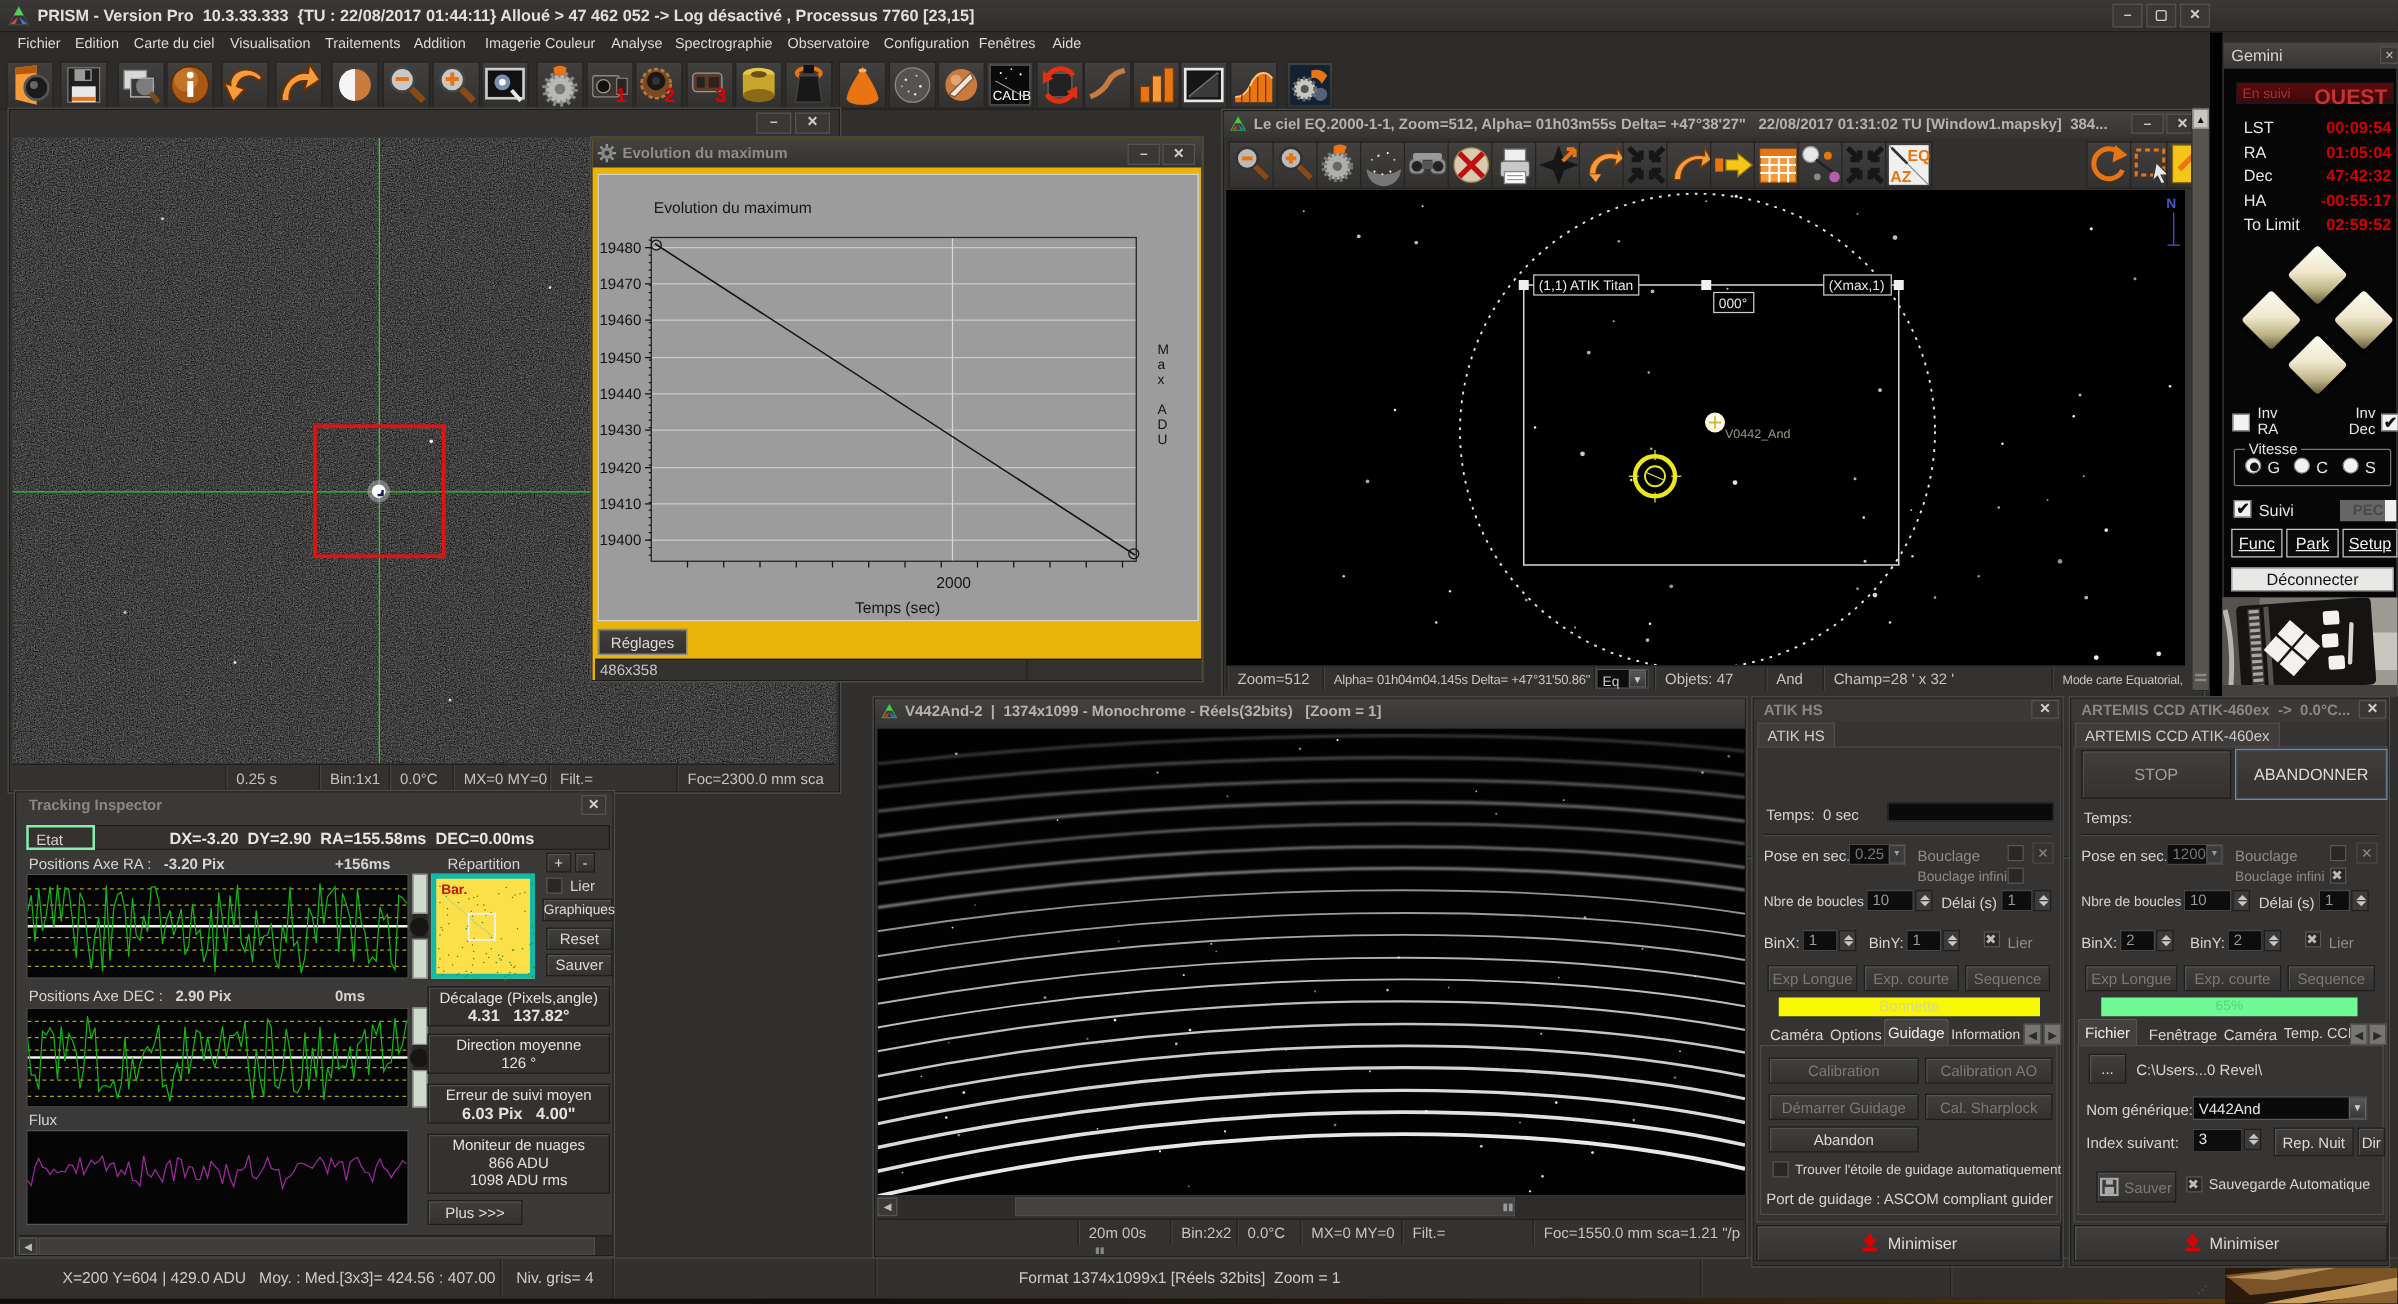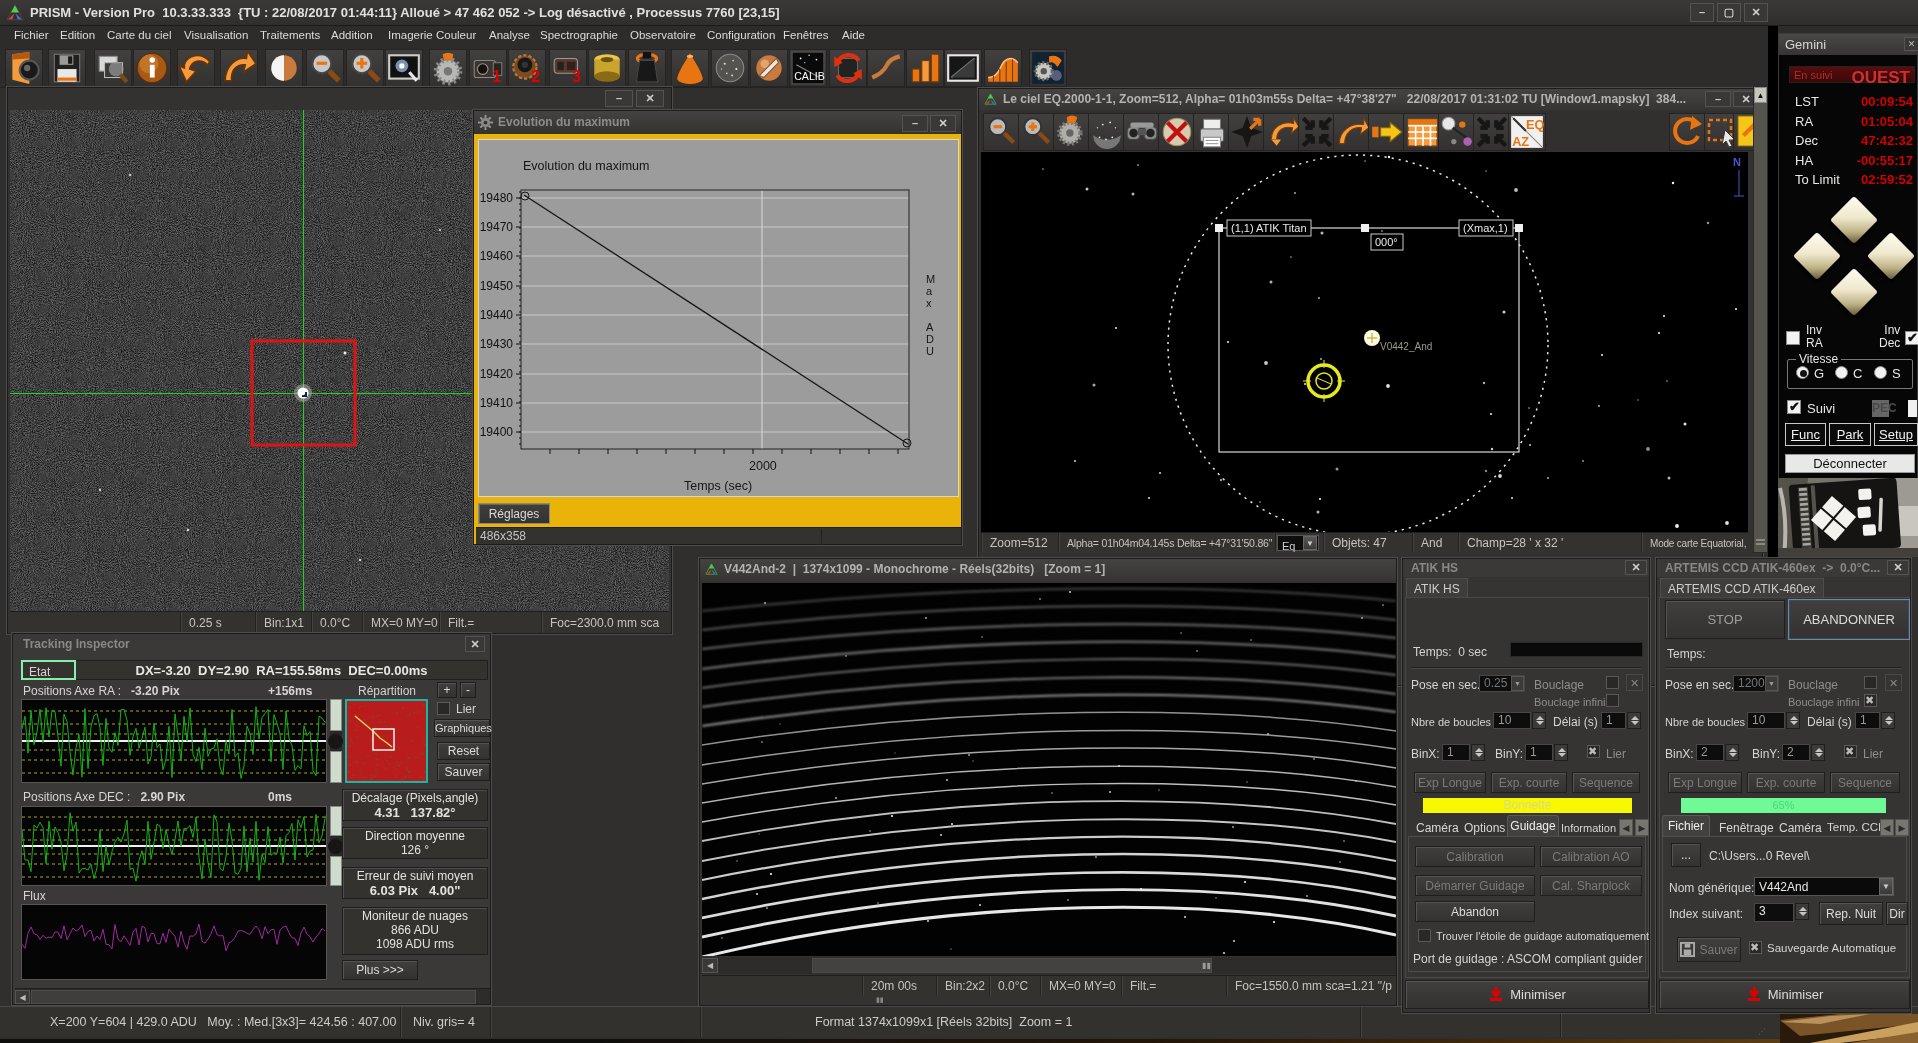--- a/index.html
+++ b/index.html
@@ -340,21 +340,21 @@
         <line x1="0" y1="60" x2="306" y2="60" stroke="#a8a816" stroke-width="1" stroke-dasharray="3 3"></line>
         <line x1="0" y1="73" x2="306" y2="73" stroke="#a8a816" stroke-width="1" stroke-dasharray="3 3"></line>
         <line x1="0" y1="41" x2="306" y2="41" stroke="#f0f0f0" stroke-width="2"></line>
         <polyline points="0,29.0 3,16.2 6,53.2 9,10.4 12,44.7 15,32.1 18,9.3 21,42.5 24,7.8 27,37.1 30,10.2 33,11.7 36,36.4 39,66.2 42,14.2 45,21.5 48,51.4 51,75.1 54,47.7 57,34.4 60,77.2 63,8.5 66,68.5 69,26.4 72,15.7 75,13.7 78,27.8 81,65.4 84,18.4 87,48.0 90,52.3 93,32.6 96,45.5 99,9.7 102,9.4 105,20.3 108,55.3 111,36.6 114,28.3 117,48.3 120,38.5 123,27.2 126,63.8 129,56.7 132,23.1 135,47.5 138,43.9 141,69.7 144,59.0 147,26.3 150,77.5 153,13.8 156,35.9 159,61.0 162,16.3 165,41.2 168,7.9 171,54.4 174,61.6 177,47.4 180,69.8 183,28.2 186,56.4 189,49.0 192,47.9 195,38.8 198,67.1 201,74.9 204,40.1 207,54.1 210,9.5 213,56.9 216,52.9 219,78.4 222,65.8 225,26.1 228,33.6 231,54.5 234,6.7 237,39.2 240,17.5 243,13.7 246,9.4 249,61.8 252,14.6 255,23.3 258,33.9 261,69.5 264,11.0 267,38.2 270,45.7 273,70.3 276,65.6 279,68.9 282,25.6 285,35.7 288,31.6 291,70.4 294,75.8 297,16.2 300,18.1 303,22.2 306,22.3" fill="none" stroke="#15b515" stroke-width="1"></polyline>
       </svg></div>
 <div class="abs" style="left:317px;top:65px;width:12px;height:84px;background:#2a2827">
       <div class="abs" style="left:0;top:0;width:12px;height:32px;background:#cfdccc;border:1px solid #888"></div>
       <div class="abs" style="left:-2px;top:35px;width:15px;height:15px;background:#181614;border-radius:50%"></div>
       <div class="abs" style="left:0;top:52px;width:12px;height:32px;background:#cfdccc;border:1px solid #888"></div>
     </div>
-<div class="abs" style="left:332px;top:65px;width:83px;height:84px;background:#b91c1c;border:2px solid #14b8a6">
+<div class="abs" style="left:332px;top:65px;width:83px;height:84px;background:#fde047;border:4px solid #14b8a6">
 <svg width="81" height="82">
         <circle cx="50" cy="61" r="0.6" fill="#2e8a2e"></circle>
         <circle cx="63" cy="76" r="0.6" fill="#2e8a2e"></circle>
         <circle cx="59" cy="75" r="0.6" fill="#2e8a2e"></circle>
         <circle cx="4" cy="39" r="0.6" fill="#2e8a2e"></circle>
         <circle cx="75" cy="53" r="0.6" fill="#2e8a2e"></circle>
         <circle cx="71" cy="11" r="0.6" fill="#2e8a2e"></circle>
         <circle cx="38" cy="21" r="0.6" fill="#2e8a2e"></circle>
         <circle cx="44" cy="47" r="0.6" fill="#2e8a2e"></circle>
         <circle cx="3" cy="19" r="0.6" fill="#2e8a2e"></circle>
@@ -902,21 +902,21 @@
       <span style="position:absolute;left:8px;top:6px;width:13px;height:13px;border-radius:50%;background:#f2f2f2;border:1px solid #888"></span>
       <span style="position:absolute;left:12px;top:10px;width:7px;height:7px;border-radius:50%;background:#111"></span>
       <span style="position:absolute;left:26px;top:6px;font-size:13px;color:#e8e6e4">G</span>
       <span style="position:absolute;left:47px;top:6px;width:13px;height:13px;border-radius:50%;background:#f2f2f2;border:1px solid #888"></span>
       <span style="position:absolute;left:65px;top:6px;font-size:13px;color:#e8e6e4">C</span>
       <span style="position:absolute;left:86px;top:6px;width:13px;height:13px;border-radius:50%;background:#f2f2f2;border:1px solid #888"></span>
       <span style="position:absolute;left:104px;top:6px;font-size:13px;color:#e8e6e4">S</span>
     </div>
 <div class="cbw chk" style="left:8px;top:366px"></div>
 <div class="abs" style="left:28px;top:367px;font-size:13px;color:#e8e6e4">Suivi</div>
-<div class="abs" style="left:93px;top:366px;width:17px;height:17px;background:#666;border:none;color:#4a4a4a;font-weight:bold;font-size:12px;text-align:center;line-height:16px">PEC</div>
+<div class="abs" style="left:93px;top:366px;width:45px;height:17px;background:#666;border:none;color:#4a4a4a;font-weight:bold;font-size:12px;text-align:center;line-height:16px">PEC</div>
 <div class="abs" style="left:129px;top:366px;width:9px;height:17px;background:#f0f0f0;border:none"></div>
 <div class="abs" style="left:6px;top:389px;width:41px;height:23px;background:#0a0a0a;border:1px solid #c8c8c8;color:#f0f0f0;font-size:13px;text-align:center;line-height:22px;text-decoration:underline">Func</div>
 <div class="abs" style="left:50px;top:389px;width:42px;height:23px;background:#0a0a0a;border:1px solid #c8c8c8;color:#f0f0f0;font-size:13px;text-align:center;line-height:22px;text-decoration:underline">Park</div>
 <div class="abs" style="left:95px;top:389px;width:44px;height:23px;background:#0a0a0a;border:1px solid #c8c8c8;color:#f0f0f0;font-size:13px;text-align:center;line-height:22px;text-decoration:underline">Setup</div>
 <div class="abs" style="left:6px;top:420px;width:130px;height:19px;background:#e8e8e6;border:1px solid #999;color:#111;font-size:13px;text-align:center;line-height:18px">Déconnecter</div>
 </div>
 <div class="abs" style="left:1778px;top:478px;width:140px;height:79px;background:#6a6660;overflow:hidden">
 <svg width="140" height="79">
 <rect width="140" height="79" fill="#76726c"></rect>
 <rect x="118" y="0" width="22" height="79" fill="#9d9a94"></rect>

